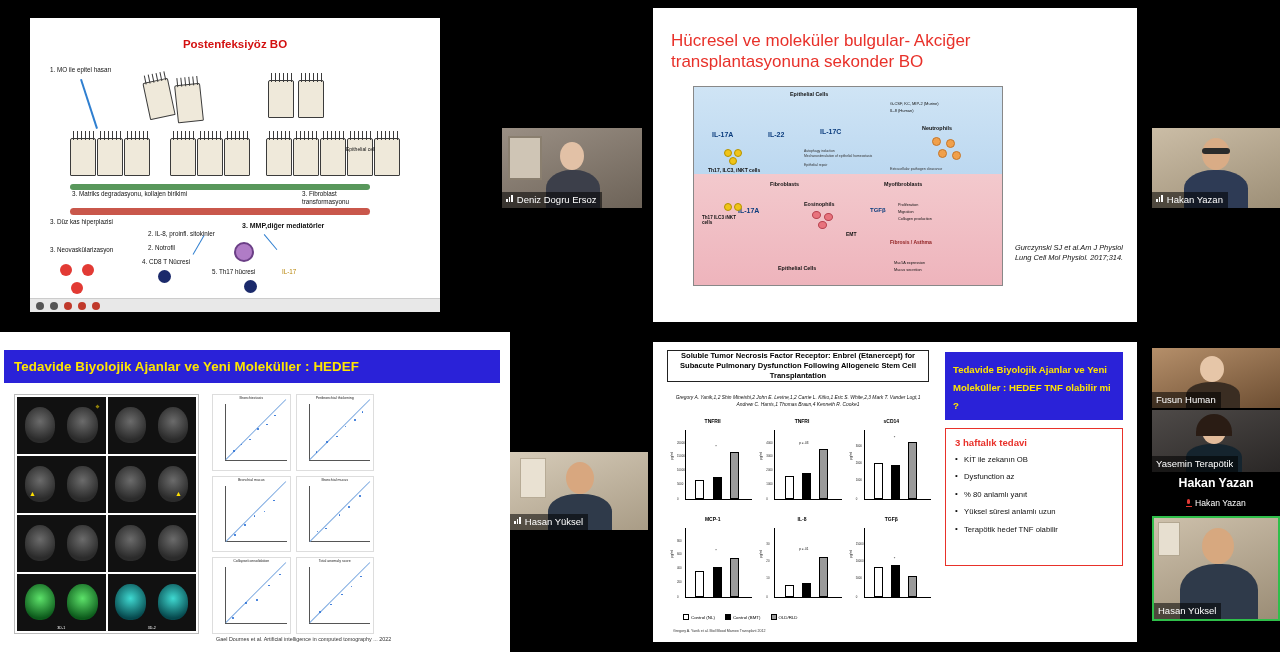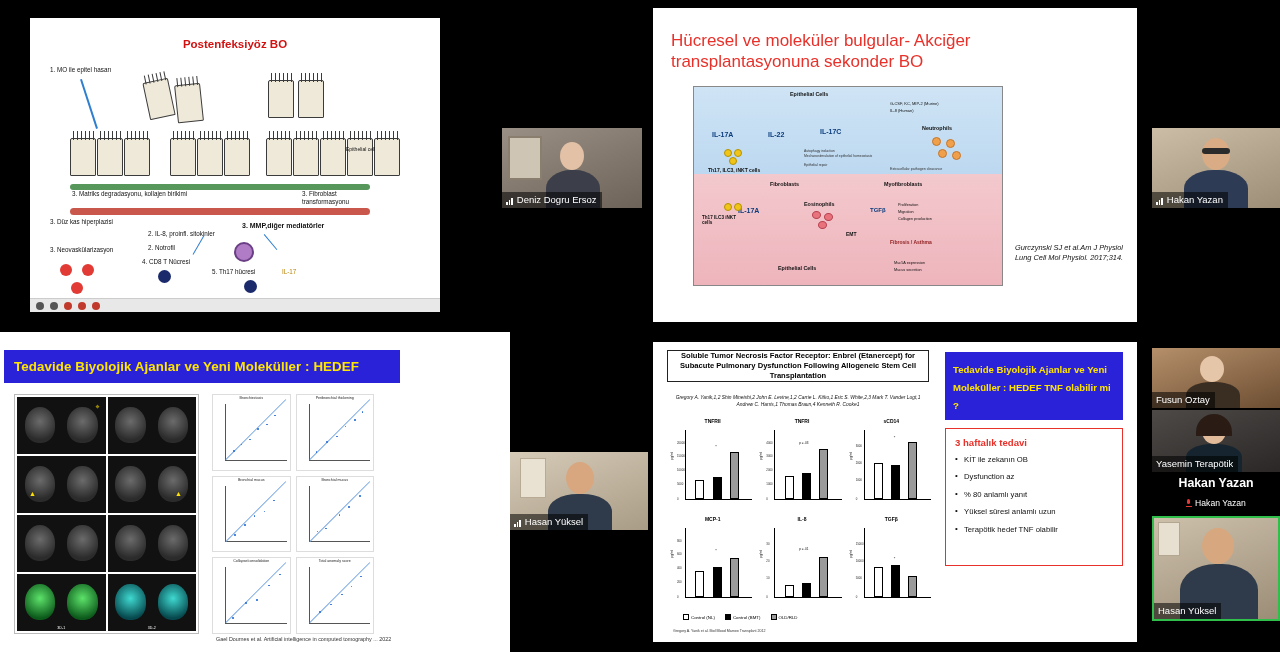--- a/index.html
+++ b/index.html
@@ -46,21 +46,21 @@
   .fig-t { position:absolute; font-size:5.4px; color:#111; font-weight:bold; }
   .fig-tb { position:absolute; font-size:5.6px; color:#0b3c7d; font-weight:bold; }
   .neut { position:absolute; width:9px; height:9px; border-radius:50%; background:#f0a04b; border:1px solid #c4762a; }
   .eos { position:absolute; width:9px; height:8px; border-radius:50%; background:#e8737d; border:1px solid #b7424f; }
   .th17 { position:absolute; width:8px; height:8px; border-radius:50%; background:#f0c419; border:1px solid #b49200; }
   .tr-cite { position:absolute; left:362px; top:235px; width:118px; font-size:7.4px;
              font-style:italic; color:#111; line-height:1.35; }
 
   
   #bl { left:0; top:332px; width:510px; height:320px; background:#fff; }
-  .bl-titlebar { position:absolute; left:4px; top:18px; width:396px; height:33px;
+  .bl-titlebar { position:absolute; left:4px; top:18px; width:496px; height:33px;
                  background:#2a22d8; display:flex; align-items:center; padding-left:10px; }
   .bl-titlebar span { color:#ffe500; font-size:13.3px; font-weight:bold; letter-spacing:.1px; }
   .ct-grid { position:absolute; left:14px; top:62px; width:185px; height:240px;
              border:1px solid #bbb; background:#fff; display:grid;
              grid-template-columns:1fr 1fr; grid-template-rows:1fr 1fr 1fr 1fr; gap:2px; padding:2px; }
   .ct-cell { background:#111; position:relative; overflow:hidden; }
   .lung { position:absolute; width:34%; height:62%; top:18%; border-radius:50% 50% 45% 45%;
           background:radial-gradient(circle at 50% 40%, #6b6b6b, #2b2b2b 70%); }
   .lung.l { left:9%; } .lung.r { right:9%; }
   .lung.green { background:radial-gradient(circle at 50% 40%, #5de26a, #0c5a1b 75%); }
@@ -108,21 +108,21 @@
              border:1.5px solid #e8312a; padding:8px 9px; }
   .br-box2 .hd { color:#e8312a; font-size:9.6px; font-weight:bold; margin-bottom:7px; }
   .br-box2 ul { list-style:none; }
   .br-box2 li { font-size:7.7px; color:#111; line-height:1.35; margin-bottom:7px; padding-left:9px; position:relative; }
   .br-box2 li:before { content:"•"; position:absolute; left:0; top:-1px; font-size:8px; }
 
   
   .tile { position:absolute; background:#1b1b1b; overflow:hidden; }
   .tile .vid { position:absolute; inset:0; }
   .namebar { position:absolute; left:0; bottom:0; padding:2px 5px 3px 4px;
-             display:flex; align-items:flex-end; gap:4px;
+             display:flex; align-items:flex-start; gap:4px;
              background:rgba(0,0,0,.55); color:#fff; font-size:9.5px; max-width:100%; }
   .sig { display:inline-flex; align-items:flex-end; gap:1px; height:8px; }
   .sig i { display:block; width:1.6px; background:#fff; }
   .sig i:nth-child(1){height:3px;} .sig i:nth-child(2){height:5px;} .sig i:nth-child(3){height:7px;}
   .nm { white-space:nowrap; overflow:hidden; text-overflow:ellipsis; }
 
   
   .head { position:absolute; border-radius:50%; }
   .body { position:absolute; border-radius:46% 46% 0 0; }
 
@@ -689,21 +689,21 @@
     </div>
   </div>
 
   <div id="rcol">
     <div class="tile rtile" id="t-fusun">
       <div class="vid" style="background:linear-gradient(160deg,#b58f6a,#6d4e32);">
         <div class="head" style="left:48px; top:8px; width:24px; height:26px; background:#e6c6a8;"></div>
         <div class="body" style="left:34px; top:34px; width:54px; height:28px; background:#3a2d22;"></div>
       </div>
       <div class="namebar">
-        <span class="nm">Fusun Oztay</span>
+        <span class="nm">Fusun Human</span>
       </div>
     </div>
     <div class="tile rtile" id="t-yasemin">
       <div class="vid" style="background:linear-gradient(160deg,#4e4a48,#2a2726);">
         <div class="head" style="left:50px; top:8px; width:24px; height:26px; background:#e2bb9a;"></div>
         <div style="position:absolute;left:44px;top:4px;width:36px;height:22px;background:#2a1c14;border-radius:18px 18px 0 0;"></div>
         <div class="body" style="left:34px; top:34px; width:56px; height:28px; background:#15242e;"></div>
       </div>
       <div class="namebar">
         <span class="nm">Yasemin Terapötik</span>

